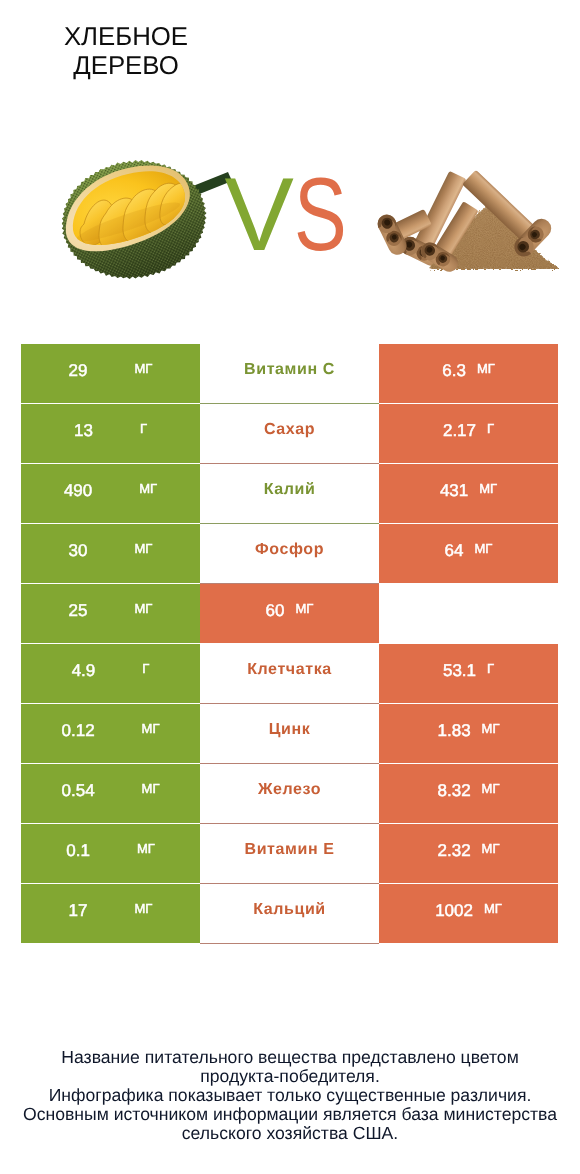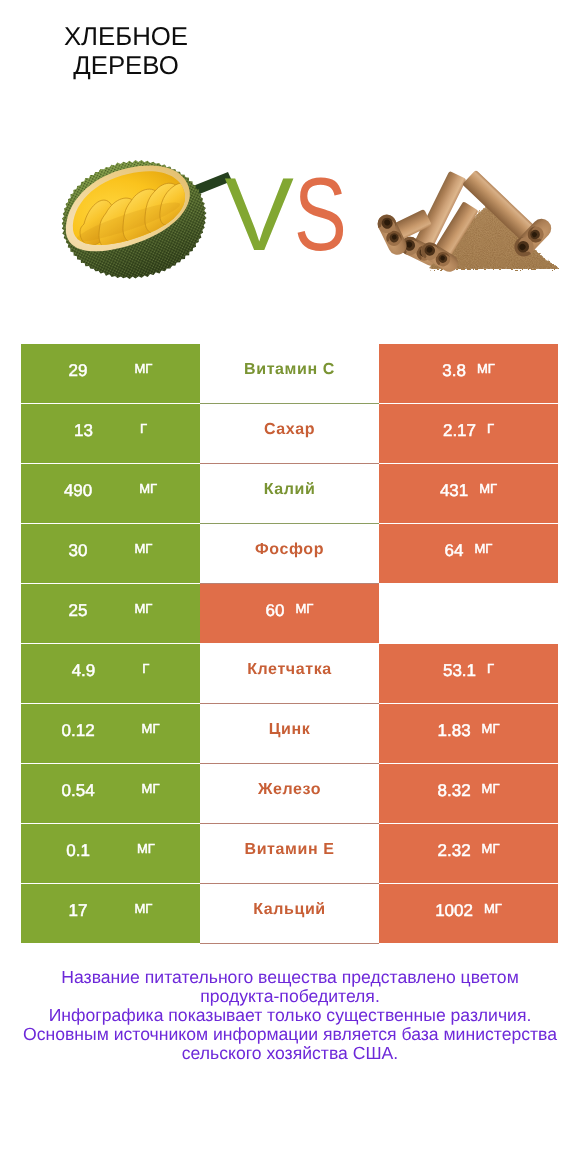--- a/index.html
+++ b/index.html
@@ -40,22 +40,22 @@
   .row.w-left .cell-mid:after{background:#8e9e62;}
   .row.w-right .cell-mid:after{background:#b88274;}
   .cell-right{width:179px;background:#e06e49;color:#ffffff;}
   .val{font-weight:400;font-size:17px;-webkit-text-stroke:0.5px currentColor;}
   .unit{font-weight:400;font-size:13px;margin-left:11px;text-transform:uppercase;-webkit-text-stroke:0.5px currentColor;}
   .nut{font-weight:700;font-size:16px;letter-spacing:0.6px;}
   .nut.green{color:#7a9433;}
   .nut.orange{color:#c85f36;}
 
   
-  .footer{position:absolute;left:0;top:968px;width:580px;text-align:center;
-          font-size:17.6px;line-height:19px;color:#6d28d9;}
+  .footer{position:absolute;left:0;top:1048px;width:580px;text-align:center;
+          font-size:17.6px;line-height:19px;color:#0f172a;}
 </style>
 </head>
 <body>
 
 <div class="page">
 
   <div class="titles">
     <div class="title title-left">
       <div>ХЛЕБНОЕ</div>
       <div>ДЕРЕВО</div>
@@ -212,21 +212,21 @@
   <div class="table" id="table">
       <div class="row w-left">
         <div class="cell cell-left">
           <span class="val">29</span>
           <span class="unit">мг</span>
         </div>
         <div class="cell cell-mid">
           <span class="nut green">Витамин С</span>
         </div>
         <div class="cell cell-right">
-          <span class="val">3.8</span>
+          <span class="val">6.3</span>
           <span class="unit">мг</span>
         </div>
       </div>
       <div class="row w-right">
         <div class="cell cell-left">
           <span class="val">13</span>
           <span class="unit">г</span>
         </div>
         <div class="cell cell-mid">
           <span class="nut orange">Сахар</span>

